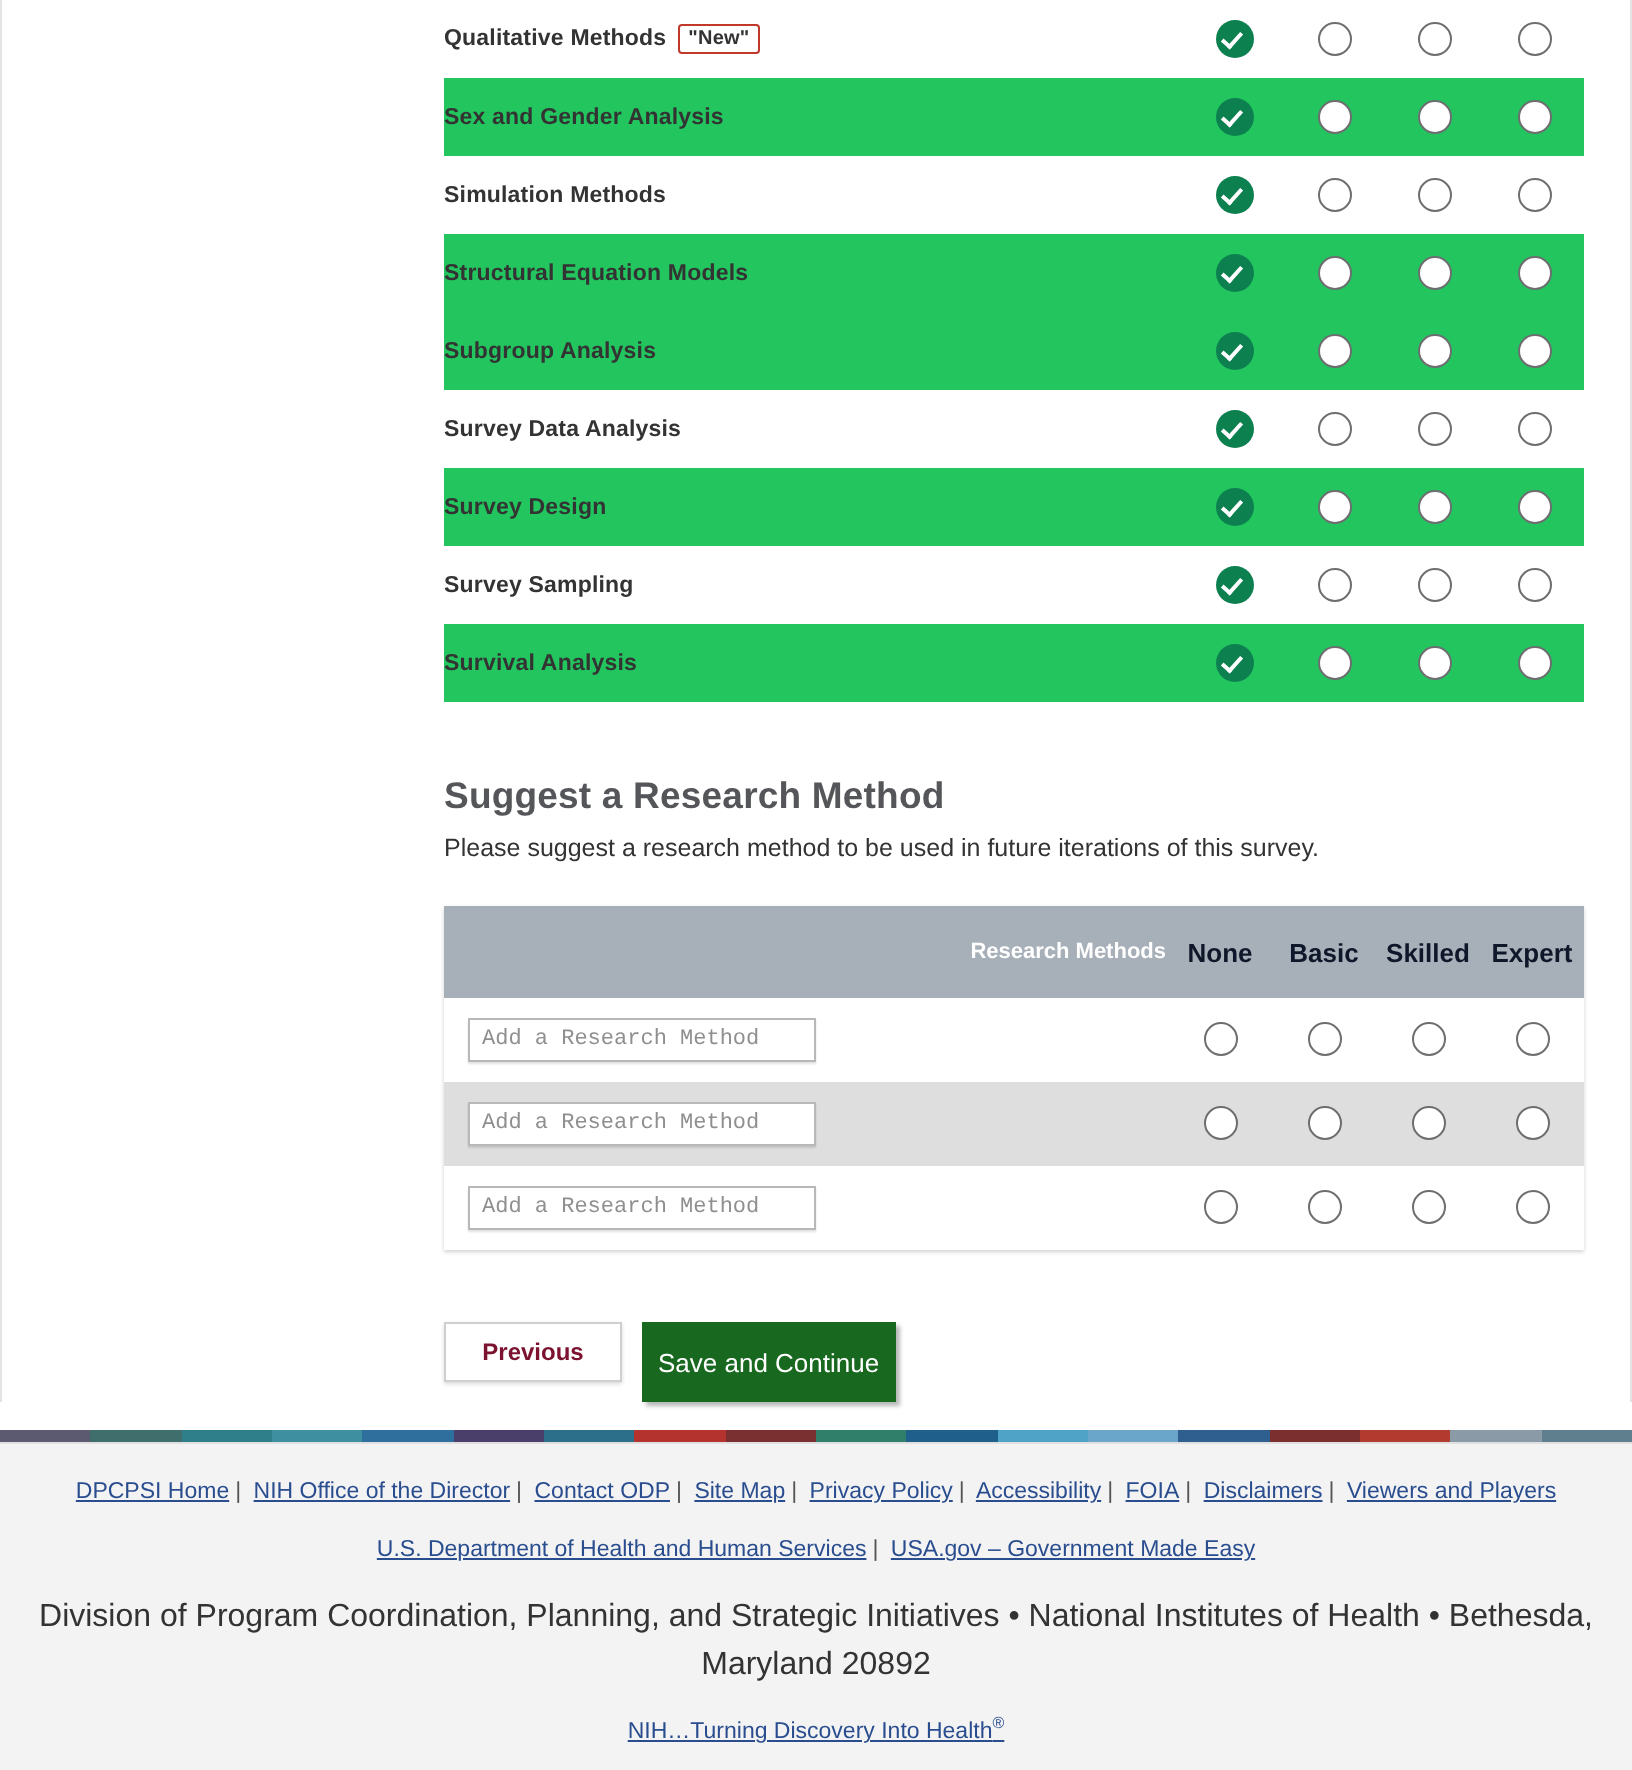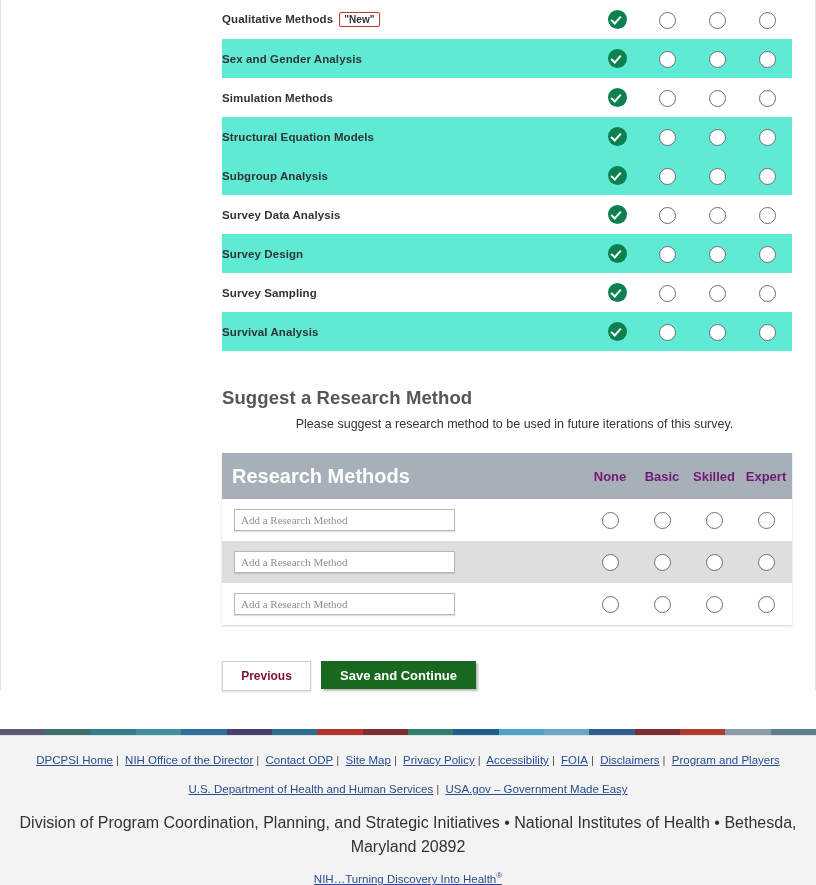--- a/index.html
+++ b/index.html
@@ -28,21 +28,21 @@
   }
 
   
   .methods-table {
     width: 570px;
     margin: 0 0 0 221px;
     border-collapse: collapse;
     table-layout: fixed;
   }
   .methods-table tr.odd  { background: #ffffff; }
-  .methods-table tr.even { background: #5eead4; }
+  .methods-table tr.even { background: #22c55e; }
   .methods-table td {
     height: 39px;
     vertical-align: middle;
     padding: 0;
   }
   .m-label {
     padding-left: 8px;
     font-size: 11.5px;
     font-weight: bold;
     color: #333333;
@@ -101,96 +101,95 @@
   .suggest-title {
     font-size: 18.5px;
     font-weight: bold;
     color: #555659;
     margin: 36px 0 8px 0;
     letter-spacing: .1px;
   }
   .suggest-desc {
     font-size: 12.5px;
     color: #333333;
-    margin: 0 0 22px 15px;
-    text-align: center;
+    margin: 0 0 22px 0;
   }
 
   .suggest-table {
     width: 570px;
     border-collapse: collapse;
     table-layout: fixed;
     box-shadow: 0 1px 2px rgba(0,0,0,.18);
   }
   .suggest-table thead th {
     background: #a7b0b8;
-    color: #701a75;
+    color: #0f172a;
     height: 44px;
     font-size: 13px;
     font-weight: bold;
     vertical-align: middle;
   }
   .suggest-table thead th.th-title {
-    text-align: left;
+    text-align: right;
     padding-left: 10px;
-    font-size: 20px;
+    font-size: 11px;
     color: #ffffff;
   }
   .suggest-table thead th.th-opt { width: 50px; text-align: center; }
   .suggest-table tbody tr.odd  { background: #ffffff; }
   .suggest-table tbody tr.even { background: #dededf; }
   .suggest-table tbody td {
     height: 42px;
     vertical-align: middle;
     padding: 0;
   }
   .suggest-input {
-    width: 221px;
+    width: 174px;
     height: 22px;
     margin-left: 12px;
     border: 1px solid #b8b8b8;
     background: #ffffff;
     font-size: 11px;
     color: #8a8a8a;
     padding: 1px 6px;
     box-sizing: border-box;
-    font-family: Liberation Serif, serif;
+    font-family: Liberation Mono, monospace;
     box-shadow: 0 1px 1px rgba(0,0,0,.12);
   }
   .suggest-input::placeholder { color: #8f8f8f; }
 
   
   .btn-row {
     margin-left: 221px;
     margin-top: 36px;
-    margin-bottom: 38px;
+    margin-bottom: 14px;
     display: flex;
     align-items: flex-start;
     gap: 10px;
   }
   .btn-prev {
     width: 89px;
     height: 30px;
     background: #ffffff;
     border: 1px solid #cfcfcf;
     color: #7b1230;
     font-size: 12px;
     font-weight: bold;
     cursor: pointer;
     font-family: "Liberation Sans", sans-serif;
     box-shadow: 0 1px 2px rgba(0,0,0,.15);
   }
   .btn-save {
-    height: 28px;
-    padding: 0 19px;
+    height: 40px;
+    padding: 0 8px;
     background: #18681f;
     border: none;
     color: #ffffff;
     font-size: 13px;
-    font-weight: bold;
+    font-weight: normal;
     cursor: pointer;
     font-family: "Liberation Sans", sans-serif;
     box-shadow: 2px 2px 2px rgba(0,0,0,.28);
   }
 
   
   .footer-stripe {
     display: flex;
     height: 6px;
     width: 816px;
@@ -394,21 +393,21 @@
   <div class="footer">
     <div class="footer-line">
       <a href="#">DPCPSI Home</a><span class="sep">|</span>
       <a href="#">NIH Office of the Director</a><span class="sep">|</span>
       <a href="#">Contact ODP</a><span class="sep">|</span>
       <a href="#">Site Map</a><span class="sep">|</span>
       <a href="#">Privacy Policy</a><span class="sep">|</span>
       <a href="#">Accessibility</a><span class="sep">|</span>
       <a href="#">FOIA</a><span class="sep">|</span>
       <a href="#">Disclaimers</a><span class="sep">|</span>
-      <a href="#">Program and Players</a>
+      <a href="#">Viewers and Players</a>
     </div>
     <div class="footer-line">
       <a href="#">U.S. Department of Health and Human Services</a><span class="sep">|</span>
       <a href="#">USA.gov – Government Made Easy</a>
     </div>
     <div class="footer-line big">Division of Program Coordination, Planning, and Strategic Initiatives • National Institutes of Health • Bethesda, Maryland 20892</div>
     <div class="footer-line">
       <a href="#"><span>NIH…Turning Discovery Into Health</span><span class="sup">®</span></a>
     </div>
   </div>

